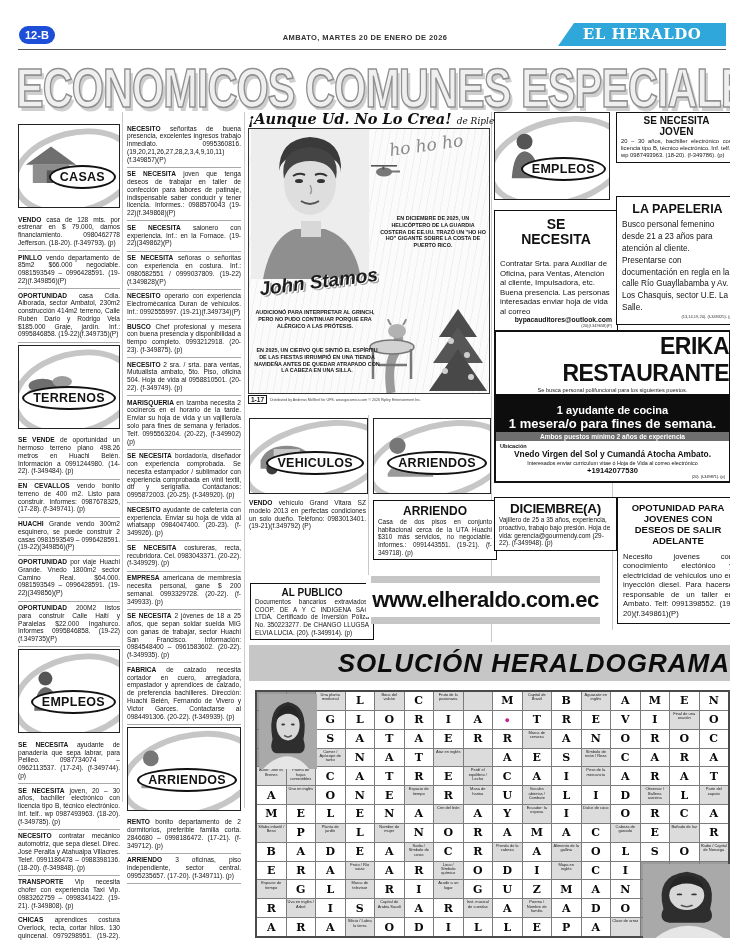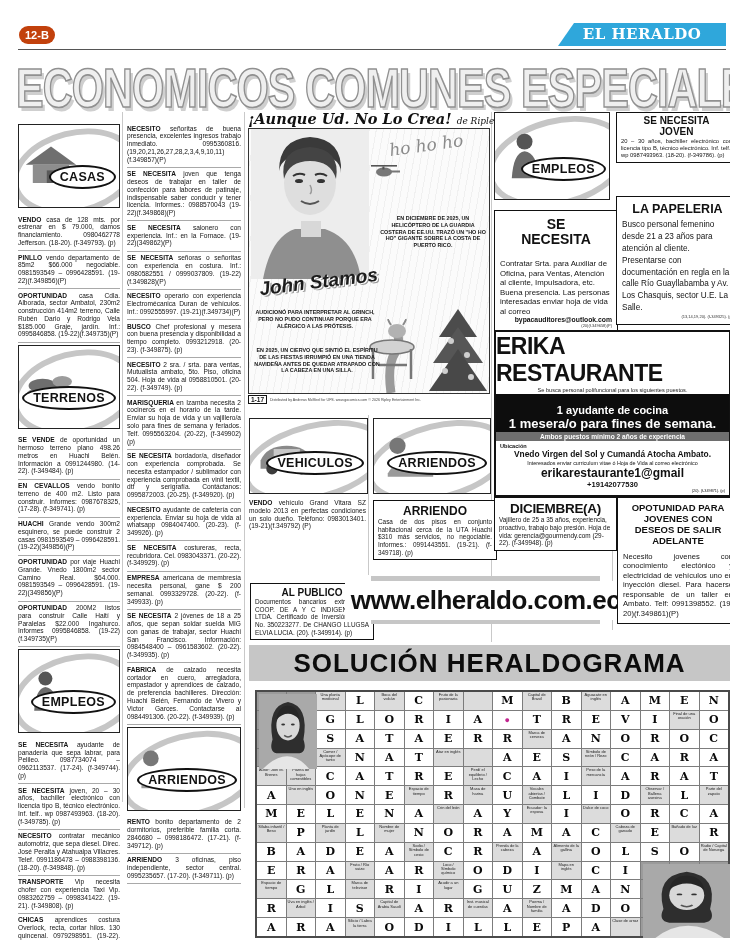--- a/index.html
+++ b/index.html
@@ -1,19 +1,19 @@
 <!DOCTYPE html>
 <html lang="es"><head>
 <meta charset="utf-8">
 <style>
   html,body{margin:0;padding:0;background:#e8e8e8;}
   .page{position:relative;width:730px;height:940px;margin:0 auto;background:#ffffff;
         font-family:"Liberation Sans",sans-serif;color:#111;overflow:hidden;}
   
-  .pgnum{position:absolute;left:19px;top:26px;background:#c2410c;color:#fff;font-weight:bold;
+  .pgnum{position:absolute;left:19px;top:26px;background:#1d4ed8;color:#fff;font-weight:bold;
          font-size:11px;padding:3px 6px;border-radius:11px;}
   .dateline{position:absolute;left:0;right:0;top:33px;text-align:center;font-size:7.5px;
             font-weight:bold;letter-spacing:.4px;color:#333;}
   .masthead{position:absolute;right:4px;top:23px;width:168px;height:23px;background:#2fa7db;
             clip-path:polygon(16px 0,100% 0,100% 100%,0 100%);color:#fff;text-align:center;
             font-family:"DejaVu Serif",serif;font-weight:bold;font-size:15px;line-height:23px;letter-spacing:.5px;}
   .hrule{position:absolute;left:18px;right:4px;top:49px;height:1px;background:#555;}
   .banner{position:absolute;left:16px;top:55px;font-weight:700;font-size:46px;white-space:nowrap;
           color:#efefef;-webkit-text-stroke:1.4px #909090;text-shadow:3px 3px 0 #cfcfcf;
           transform:scale(.9,1.22);transform-origin:left top;letter-spacing:-1px;}
@@ -80,58 +80,59 @@
   #papeleria-box .bx-title{font-size:12.5px;}
   #papeleria-box .bx-body{font-size:8.2px;line-height:1.45;text-align:left;margin-top:3px;}
   #cocinero-box{left:494px;top:497px;width:113px;}
   #cocinero-box .bx-title{font-size:13.5px;letter-spacing:-.3px;}
   #cocinero-box .bx-body{font-size:6.4px;line-height:1.22;text-align:left;}
   #opo-box{left:617px;top:497px;width:110px;padding:5px 5px;}
   #opo-box .bx-title{font-size:9.5px;line-height:1.15;}
   #opo-box .bx-body{font-size:7.6px;line-height:1.25;margin-top:5px;}
   
   #erika{position:absolute;left:494px;top:330px;width:233px;border:2px solid #111;background:#fff;}
-  .ek-title{font-size:23px;font-weight:bold;text-align:left;letter-spacing:-.5px;margin-top:1px;}
+  .ek-title{font-size:23px;font-weight:bold;text-align:right;letter-spacing:-.5px;margin-top:1px;}
   .ek-sub{font-size:5.6px;text-align:center;color:#222;}
   .ek-bar{background:#0d0d0d;color:#fff;text-align:center;margin-top:1px;padding:10px 0 0;}
   .ek-l1{font-size:11px;font-weight:bold;}
   .ek-l2{font-size:13px;font-weight:bold;}
   .ek-l3{font-size:6.6px;font-weight:bold;background:#6e6e6e;margin-top:1px;padding:1px 0;}
   .ek-loc{font-size:5.6px;font-weight:bold;margin:2px 0 0 4px;}
   .ek-addr{font-size:8.4px;font-weight:bold;text-align:center;}
   .ek-note{font-size:5.4px;text-align:center;margin-top:1px;}
   .ek-mail{font-size:12px;font-weight:bold;text-align:center;}
   .ek-tel{font-size:7.6px;font-weight:bold;text-align:center;}
   .ek-ref{font-size:3.8px;text-align:right;padding:0 4px 2px;}
   
   #www-banner{position:absolute;left:371px;top:576px;width:229px;height:48px;background:#c6c6c6;
               display:flex;align-items:center;justify-content:center;}
-  #www-banner .inner{background:#fff;padding:4px 6px;font-size:26px;font-weight:bold;letter-spacing:-.5px;}
+  #www-banner .inner{background:#fff;padding:4px 6px;font-size:22px;font-weight:bold;letter-spacing:-.5px;}
   #sol-strip{position:absolute;left:249px;top:645px;width:481px;height:36px;background:#c6c6c6;
-             display:flex;align-items:center;justify-content:center;}
+             display:flex;align-items:center;justify-content:flex-end;font-style:italic;}
   #sol-strip .inner{font-size:26px;font-weight:bold;letter-spacing:1px;color:#0c0c0c;}
   
   #xw{position:absolute;left:255px;top:690px;width:475px;height:248px;border:2px solid #4a4a4a;
       background:#7c7c7c;display:grid;grid-template-columns:repeat(16,1fr);grid-template-rows:repeat(13,1fr);
       gap:1px;box-sizing:border-box;}
   .xc{background:#fff;overflow:hidden;display:flex;align-items:center;justify-content:center;}
   .xc.let{font-family:"DejaVu Serif",serif;font-weight:bold;font-size:11px;color:#0a0a0a;}
   .xc.clue{background:#dcdcdc;font-size:4px;line-height:1.1;text-align:center;color:#222;padding:1px;
            align-items:flex-start;}
   .xc.ph{background:#9b9b9b;}
   .xc.dot{font-size:9px;color:#c2258f;background:#fff;}
   .xwphoto{position:absolute;overflow:hidden;}
   .xwphoto svg{width:100%;height:100%;display:block;}
 </style>
 </head>
 <body>
 
 <div class="page">
 
   <div class="pgnum">12-B</div>
+  <div class="dateline">AMBATO, MARTES 20 DE ENERO DE 2026</div>
   <div class="masthead">EL HERALDO</div>
   <div class="hrule"></div>
   <div class="banner">ECONOMICOS COMUNES ESPECIALES</div>
 
   <div class="vl" style="left:122px;height:690px;"></div>
   <div class="vl" style="left:244px;height:696px;"></div>
   <div class="vl" style="left:368px;top:415px;height:160px;"></div>
   <div class="vl" style="left:491px;height:530px;"></div>
   <div class="vl" style="left:612px;top:415px;height:215px;"></div>
 
@@ -319,21 +320,20 @@
     <div class="ek-title">ERIKA RESTAURANTE</div>
     <div class="ek-sub">Se busca personal polifuncional para los siguientes puestos.</div>
     <div class="ek-bar">
       <div class="ek-l1">1 ayudante de cocina</div>
       <div class="ek-l2">1 mesera/o para fines de semana.</div>
       <div class="ek-l3">Ambos puestos mínimo 2 años de experiencia</div>
     </div>
     <div class="ek-loc">Ubicación</div>
     <div class="ek-addr">Vnedo Virgen del Sol y Cumandá Atocha Ambato.</div>
     <div class="ek-note">Interesados enviar curriculum vitae ó Hoja de Vida al correo electrónico</div>
-    <div class="ek-mail">erikarestaurante1@gmail</div>
     <div class="ek-tel">+19142077530</div>
     <div class="ek-ref">(20). (f-349871). (p)</div>
   </div>
 
   <div class="absbox" id="cocinero-box">
     <div class="bx-title">DICIEMBRE(A)</div>
     <div class="bx-body">Vajillero de 25 a 35 años, experiencia, proactivo, trabajo bajo presión. Hoja de vida: gerencia@gourmendy.com (29-22). (f-349948). (p)</div>
   </div>
   <div class="absbox" id="opo-box">
     <div class="bx-title">OPOTUNIDAD PARA JOVENES CON DESEOS DE SALIR ADELANTE</div>

